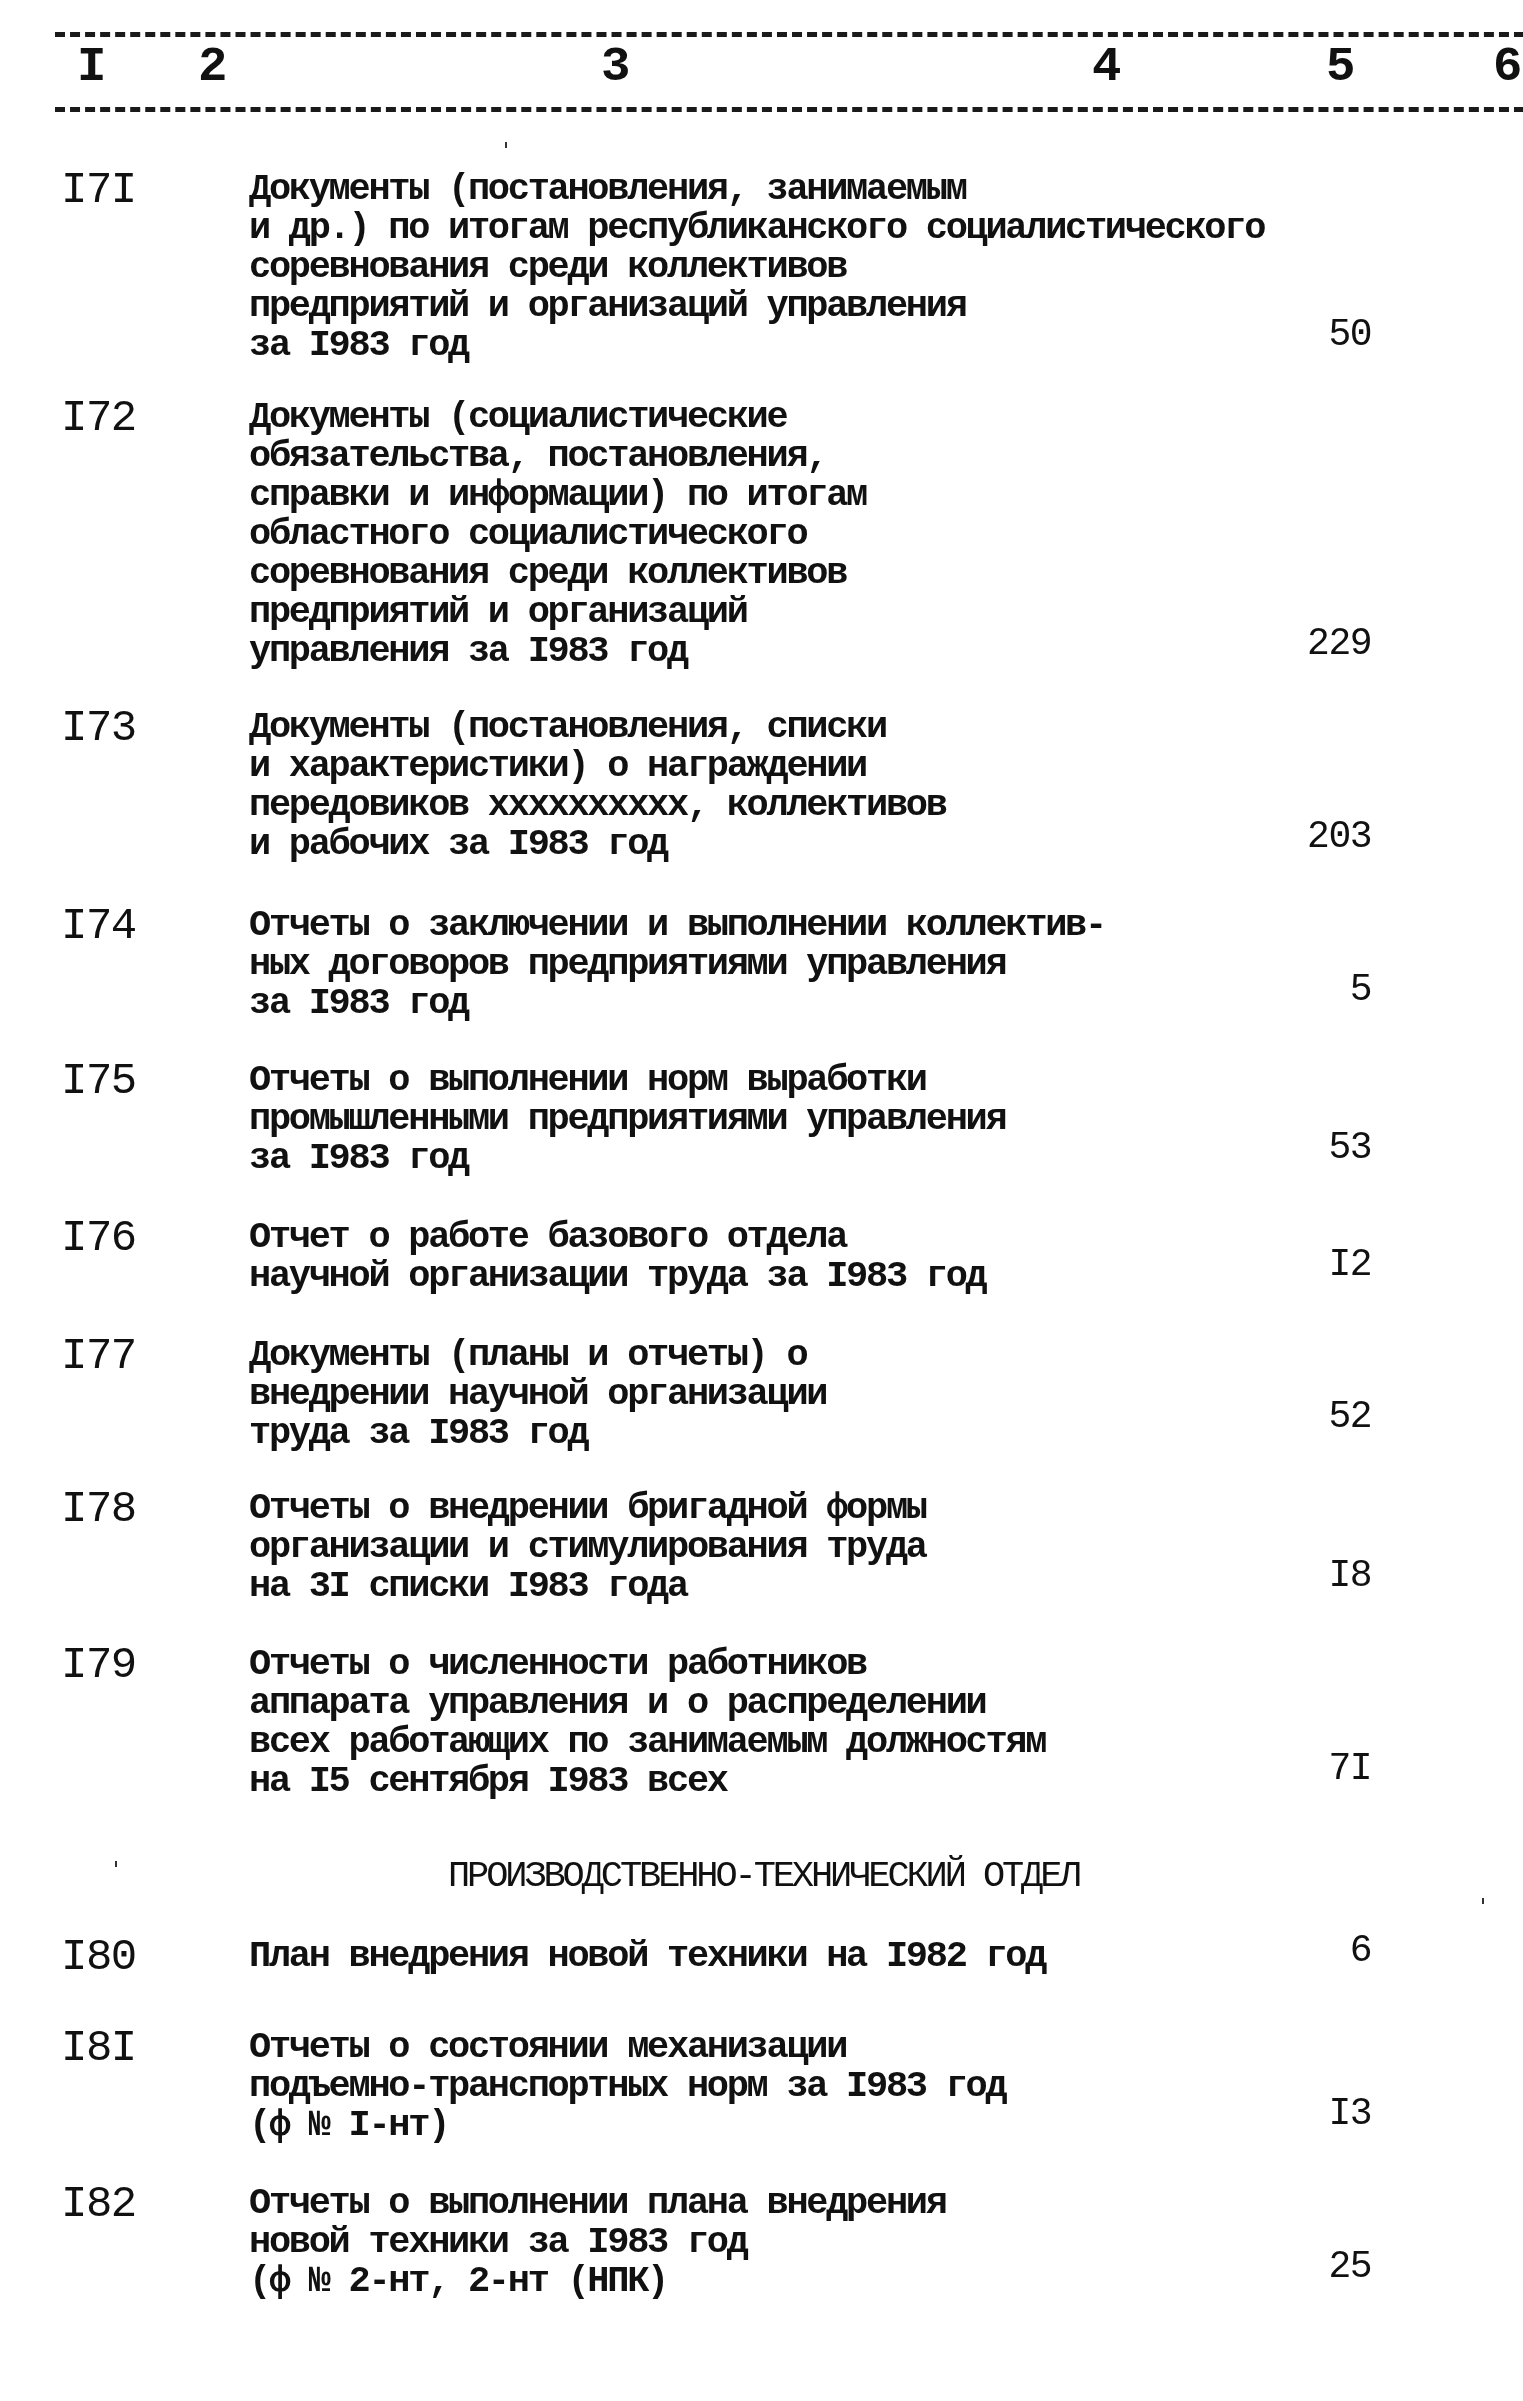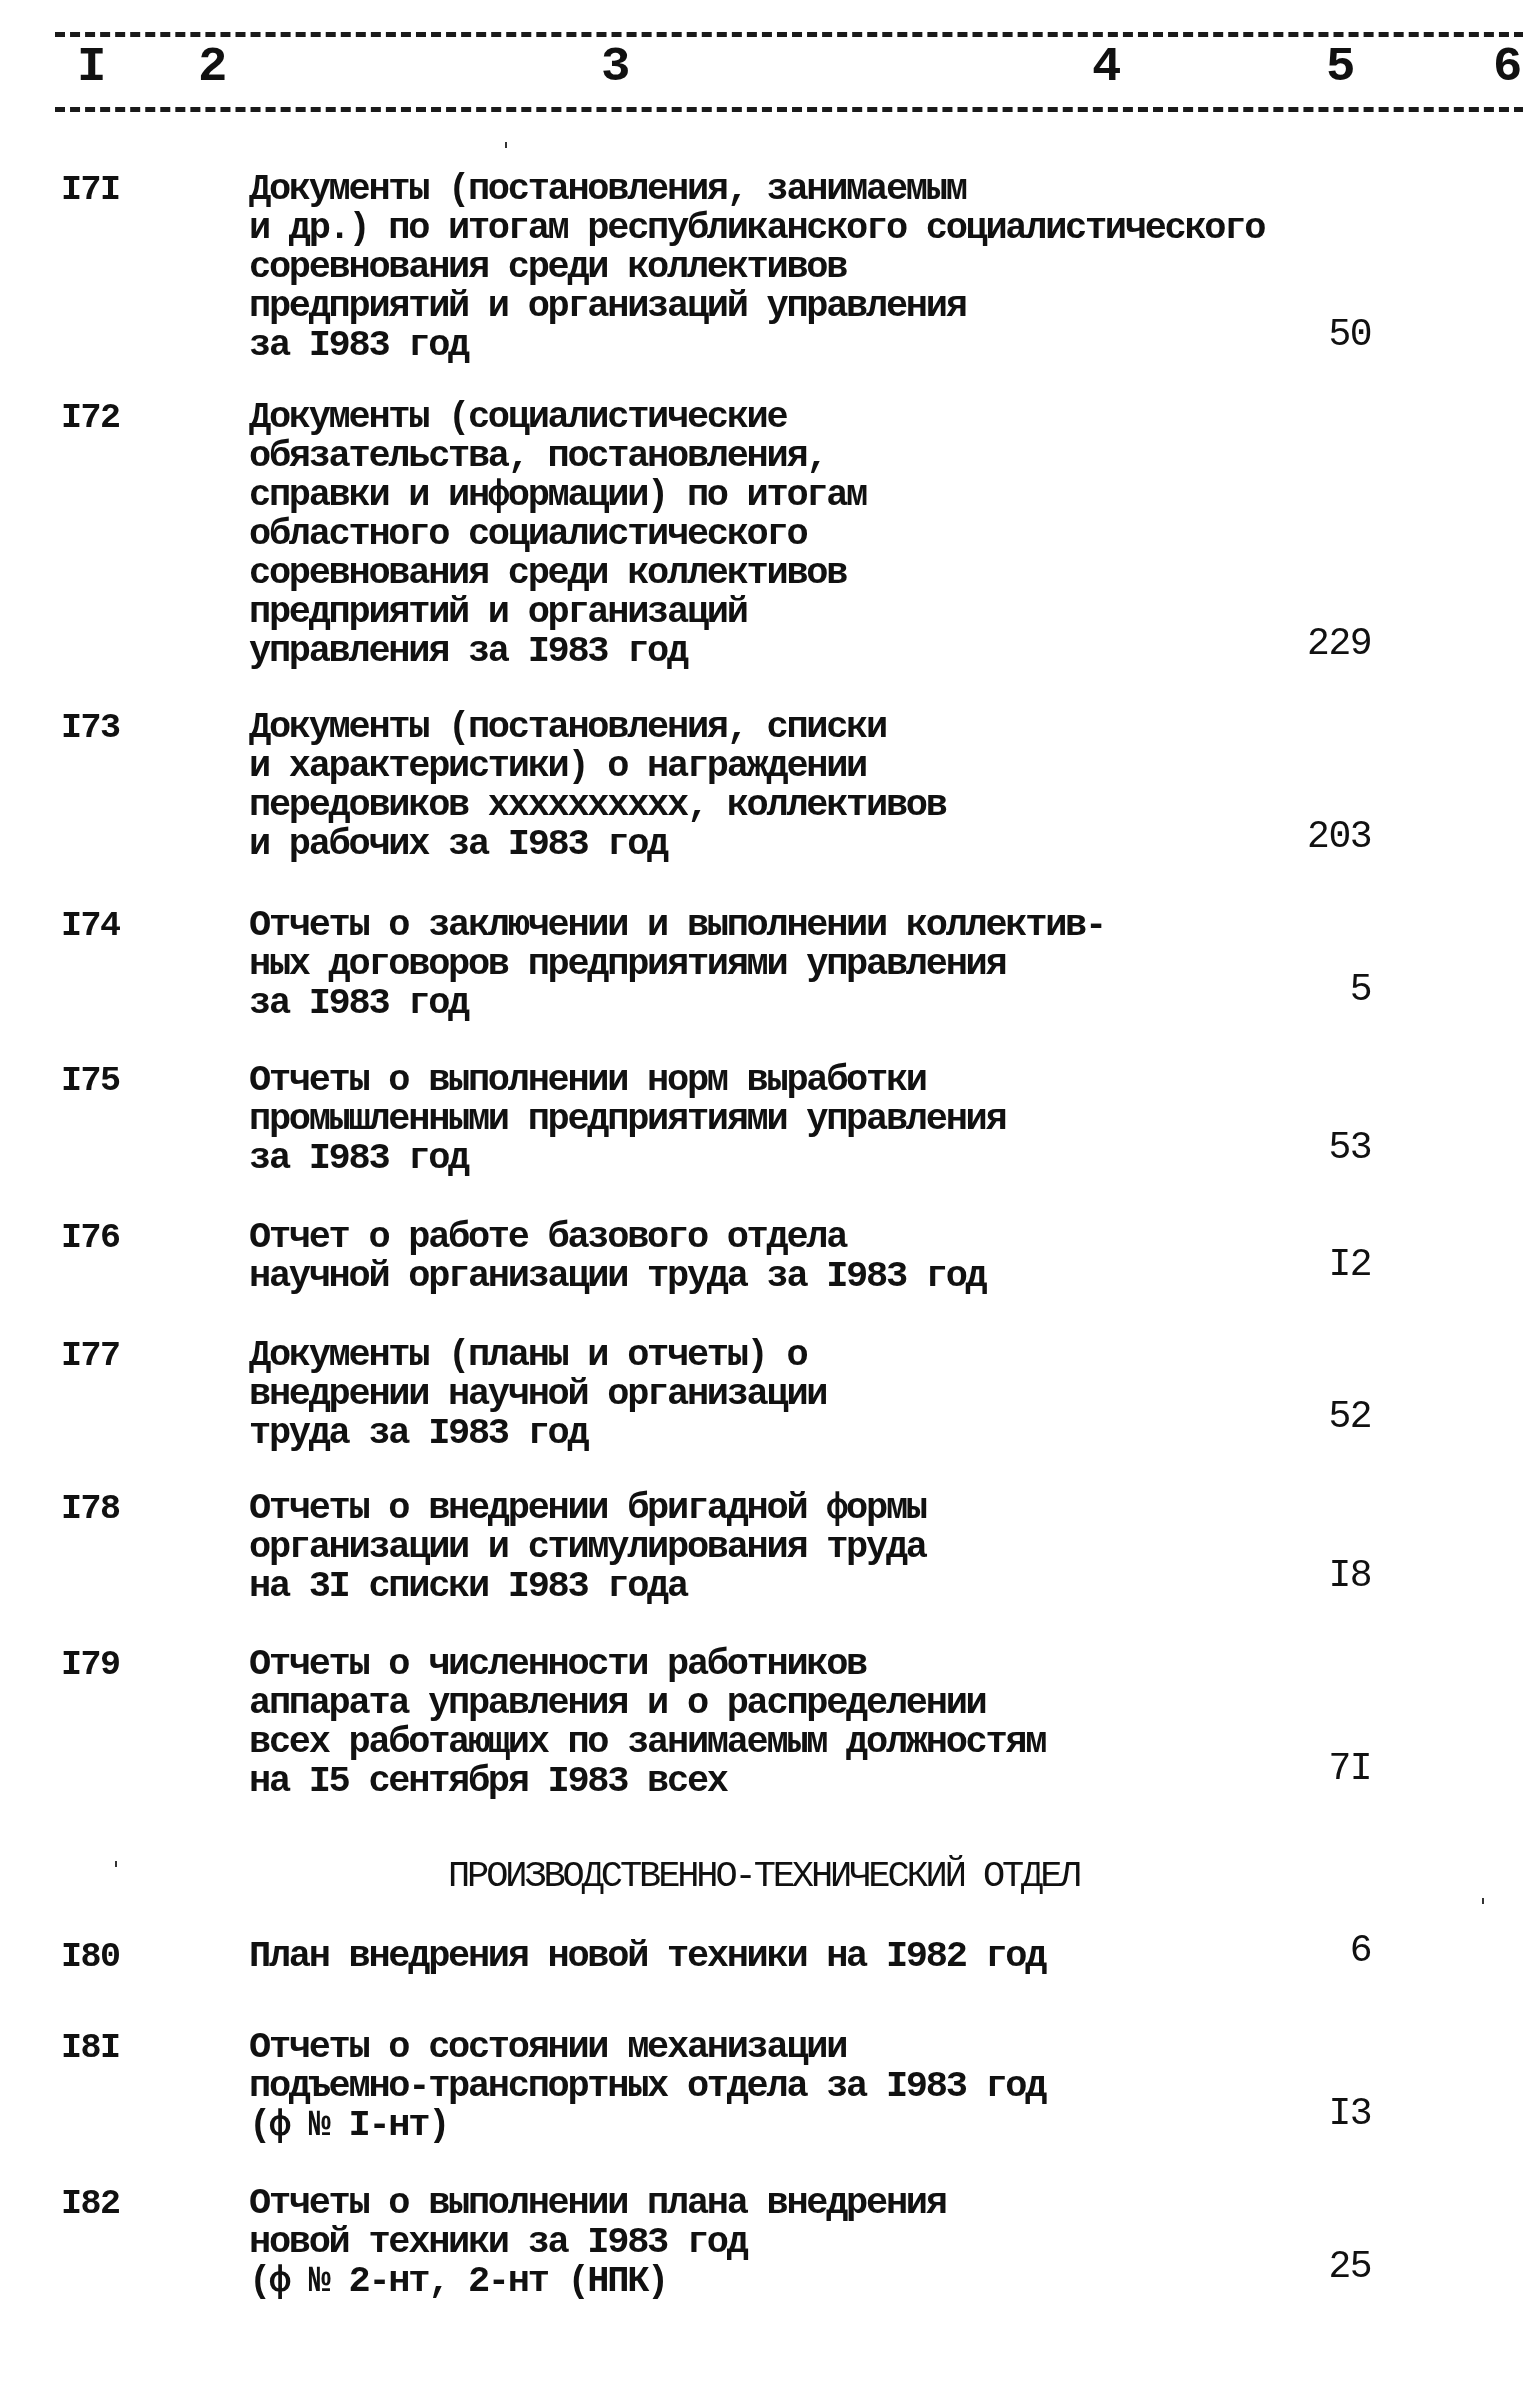--- a/index.html
+++ b/index.html
@@ -14,21 +14,21 @@
       border-top: 5.4px dashed #1a1a1a;
     }
     .dash-top { top: 32px; }
     .dash-bottom { top: 107px; }
     .col-head {
       position: absolute; top: 37px; font-size: 49px; font-weight: bold;
       line-height: 61px;
     }
     .entry { position: absolute; left: 0; width: 1524px; }
     .entry-num {
-      position: absolute; left: 61px; top: 0; font-size: 35px; font-weight: bold;
+      position: absolute; left: 61px; top: 0; font-size: 44px; font-weight: normal;
       line-height: 40px; letter-spacing: -1.5px;
     }
     .entry-title {
       position: absolute; left: 249px; top: 0; font-size: 37px; font-weight: bold;
       line-height: 39px; white-space: pre; letter-spacing: -2.3px;
     }
     .entry-count {
       position: absolute; left: 1264px; width: 107px; text-align: right;
       font-size: 38px; font-weight: normal; line-height: 40px; letter-spacing: -1.5px;
     }
@@ -135,21 +135,21 @@
 
   <div class="entry" style="top:1937px;">
     <div class="entry-num">I80</div>
     <div class="entry-title"><span>План внедрения новой техники на I982 год</span></div>
     <div class="entry-count" style="top:-6.1px;">6</div>
   </div>
 
   <div class="entry" style="top:2028px;">
     <div class="entry-num">I8I</div>
     <div class="entry-title"><span>Отчеты о состоянии механизации</span>
-<span>подъемно-транспортных отдела за I983 год</span>
+<span>подъемно-транспортных норм за I983 год</span>
 <span>(ф № I-нт)</span></div>
     <div class="entry-count" style="top:66px;">I3</div>
   </div>
 
   <div class="entry" style="top:2184px;">
     <div class="entry-num">I82</div>
     <div class="entry-title"><span>Отчеты о выполнении плана внедрения</span>
 <span>новой техники за I983 год</span>
 <span>(ф № 2-нт, 2-нт (НПК)</span></div>
     <div class="entry-count" style="top:63px;">25</div>

